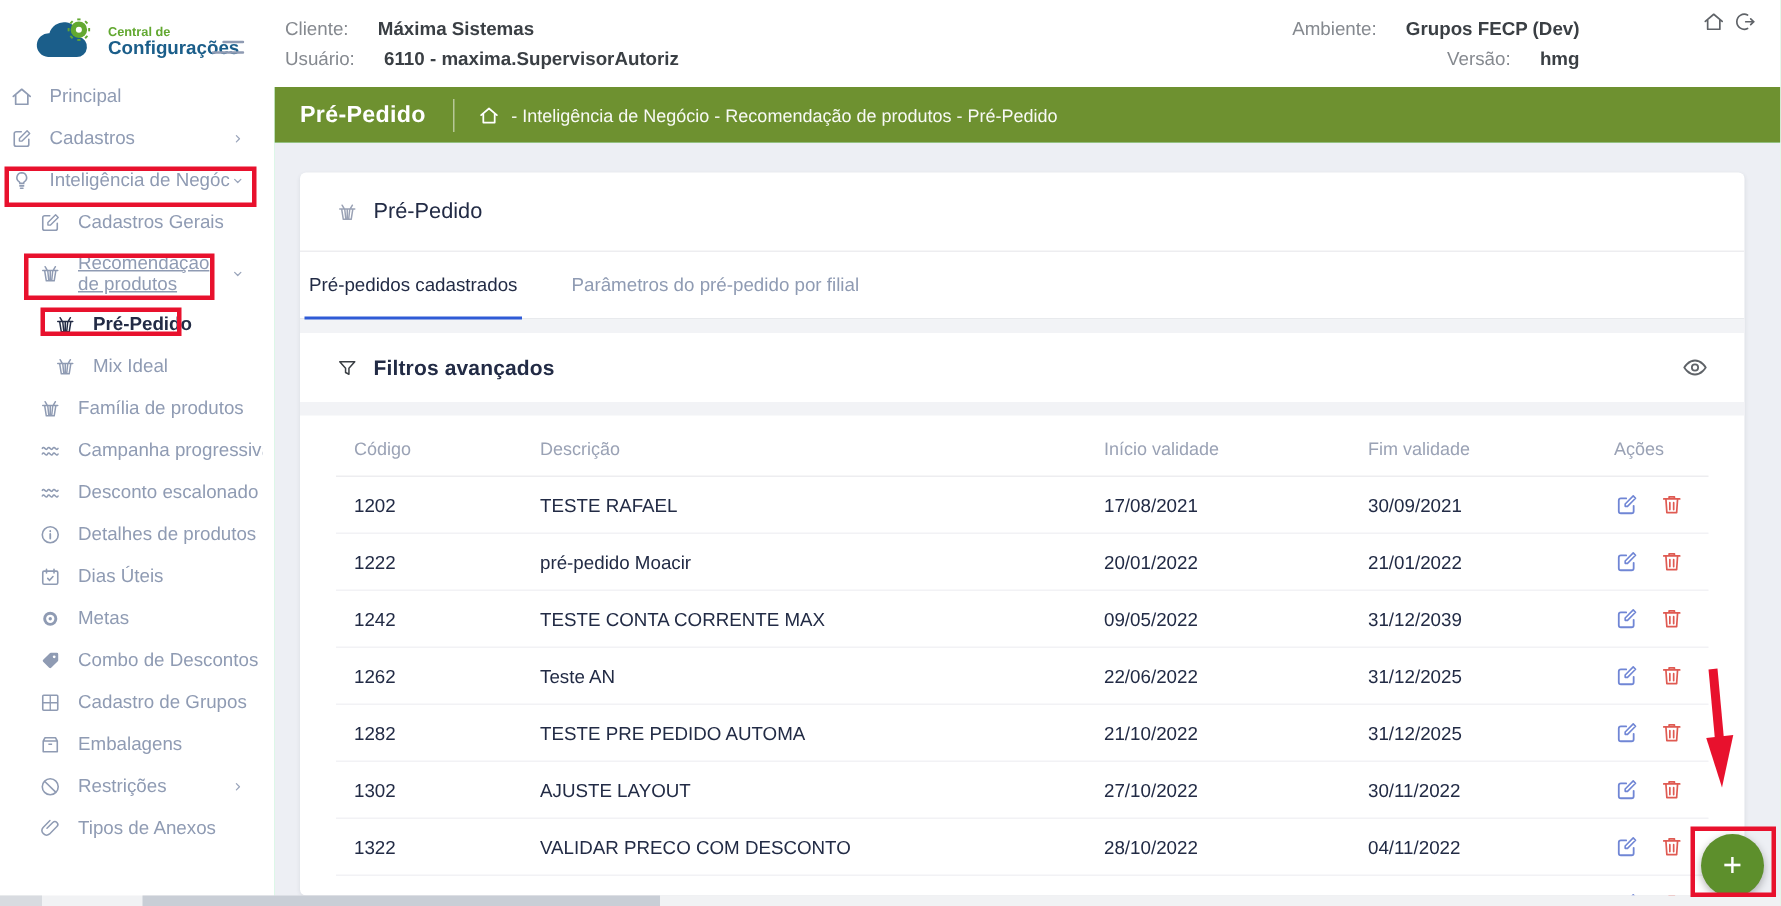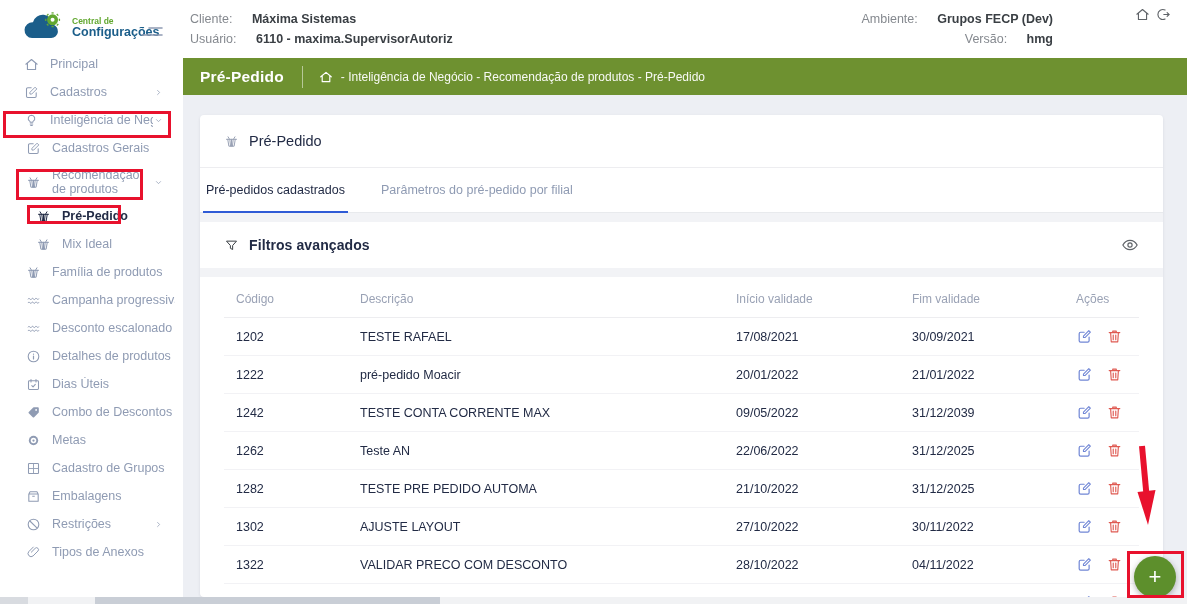--- a/index.html
+++ b/index.html
@@ -22,24 +22,24 @@
   .burger{position:absolute;left:139px;top:24px;width:26px;height:16px;cursor:pointer;}
   .burger svg{width:26px;height:16px;color:#8f9bb3;}
   .meta-left{position:absolute;left:190px;top:9px;font-size:12.5px;color:#85898f;line-height:20px;}
   .meta-right{position:absolute;right:134px;top:9px;font-size:12.5px;color:#85898f;line-height:20px;text-align:right;}
   .meta-left b,.meta-right b{color:#3a3f44;font-weight:bold;padding-left:16px;}
   .corner{position:absolute;right:16px;top:7px;display:flex;gap:6px;color:#5f6368;}
   .corner .icn{width:15px;height:15px;cursor:pointer;}
 
   
   .sidebar{position:absolute;left:0;top:50px;width:183px;height:554px;background:#fff;z-index:2;overflow:hidden;}
-  .sb-item{display:flex;align-items:center;height:28px;padding-left:24px;padding-right:8px;color:var(--c-side);font-size:12.5px;cursor:pointer;}
+  .sb-item{display:flex;align-items:center;height:28px;padding-left:7px;padding-right:8px;color:var(--c-side);font-size:12.5px;cursor:pointer;}
   .sb-item.lvl2{padding-left:26px;}
   .sb-item.lvl3{padding-left:36px;}
-  .sb-item.wrap{height:40px;}
+  .sb-item.wrap{height:40px;text-decoration:underline;}
   .sb-item.wrap .sb-label{white-space:normal;line-height:14px;max-width:92px;}
   .sb-item.active{color:var(--c-dark);font-weight:bold;}
   .sb-label{white-space:nowrap;overflow:hidden;}
   .icn{display:inline-flex;align-items:center;justify-content:center;flex:none;}
   .icn svg{width:100%;height:100%;display:block;}
   .sb-item .icn{width:15px;height:15px;margin-right:11px;color:inherit;}
   .sb-chev{margin-left:auto;margin-right:12px;width:11px !important;height:11px !important;opacity:.9;}
 
   
   .greenbar{position:absolute;left:183px;top:58px;width:1004px;height:37px;background:var(--c-green);display:flex;align-items:center;color:#fff;z-index:1;}
@@ -259,35 +259,35 @@
           <svg viewBox="0 0 24 24">
             <rect x="4" y="6" width="16" height="14" rx="1.5" fill="none" stroke="currentColor" stroke-width="1.7"></rect>
             <path d="M8 4v4M16 4v4M9.3 13.8l2 2 3.6-4" fill="none" stroke="currentColor" stroke-width="1.7" stroke-linecap="round" stroke-linejoin="round"></path>
           </svg>
         </span>
         <span class="sb-label">Dias Úteis</span>
       </div>
       <div class="sb-item lvl2">
         <span class="icn ">
           <svg viewBox="0 0 24 24">
-            <path d="M12.6 3.5H19a1.5 1.5 0 0 1 1.5 1.5v6.4a1.5 1.5 0 0 1-.44 1.06l-7.1 7.1a1.5 1.5 0 0 1-2.12 0l-6.4-6.4a1.5 1.5 0 0 1 0-2.12l7.1-7.1a1.5 1.5 0 0 1 1.06-.44z" fill="currentColor"></path>
-            <circle cx="16.2" cy="7.8" r="1.5" fill="#fff"></circle>
-          </svg>
-        </span>
-        <span class="sb-label">Combo de Descontos</span>
-      </div>
-      <div class="sb-item lvl2">
-        <span class="icn ">
-          <svg viewBox="0 0 24 24">
             <circle cx="12" cy="12" r="7.5" fill="currentColor"></circle>
             <circle cx="12" cy="12" r="4.4" fill="#fff"></circle>
             <circle cx="12" cy="12" r="1.8" fill="currentColor"></circle>
           </svg>
         </span>
         <span class="sb-label">Metas</span>
+      </div>
+      <div class="sb-item lvl2">
+        <span class="icn ">
+          <svg viewBox="0 0 24 24">
+            <path d="M12.6 3.5H19a1.5 1.5 0 0 1 1.5 1.5v6.4a1.5 1.5 0 0 1-.44 1.06l-7.1 7.1a1.5 1.5 0 0 1-2.12 0l-6.4-6.4a1.5 1.5 0 0 1 0-2.12l7.1-7.1a1.5 1.5 0 0 1 1.06-.44z" fill="currentColor"></path>
+            <circle cx="16.2" cy="7.8" r="1.5" fill="#fff"></circle>
+          </svg>
+        </span>
+        <span class="sb-label">Combo de Descontos</span>
       </div>
       <div class="sb-item lvl2">
         <span class="icn ">
           <svg viewBox="0 0 24 24">
             <rect x="4" y="4" width="16" height="16" rx="1" fill="none" stroke="currentColor" stroke-width="1.7"></rect>
             <path d="M4 12h16M12 4v16" stroke="currentColor" stroke-width="1.4" fill="none"></path>
           </svg>
         </span>
         <span class="sb-label">Cadastro de Grupos</span>
       </div>

